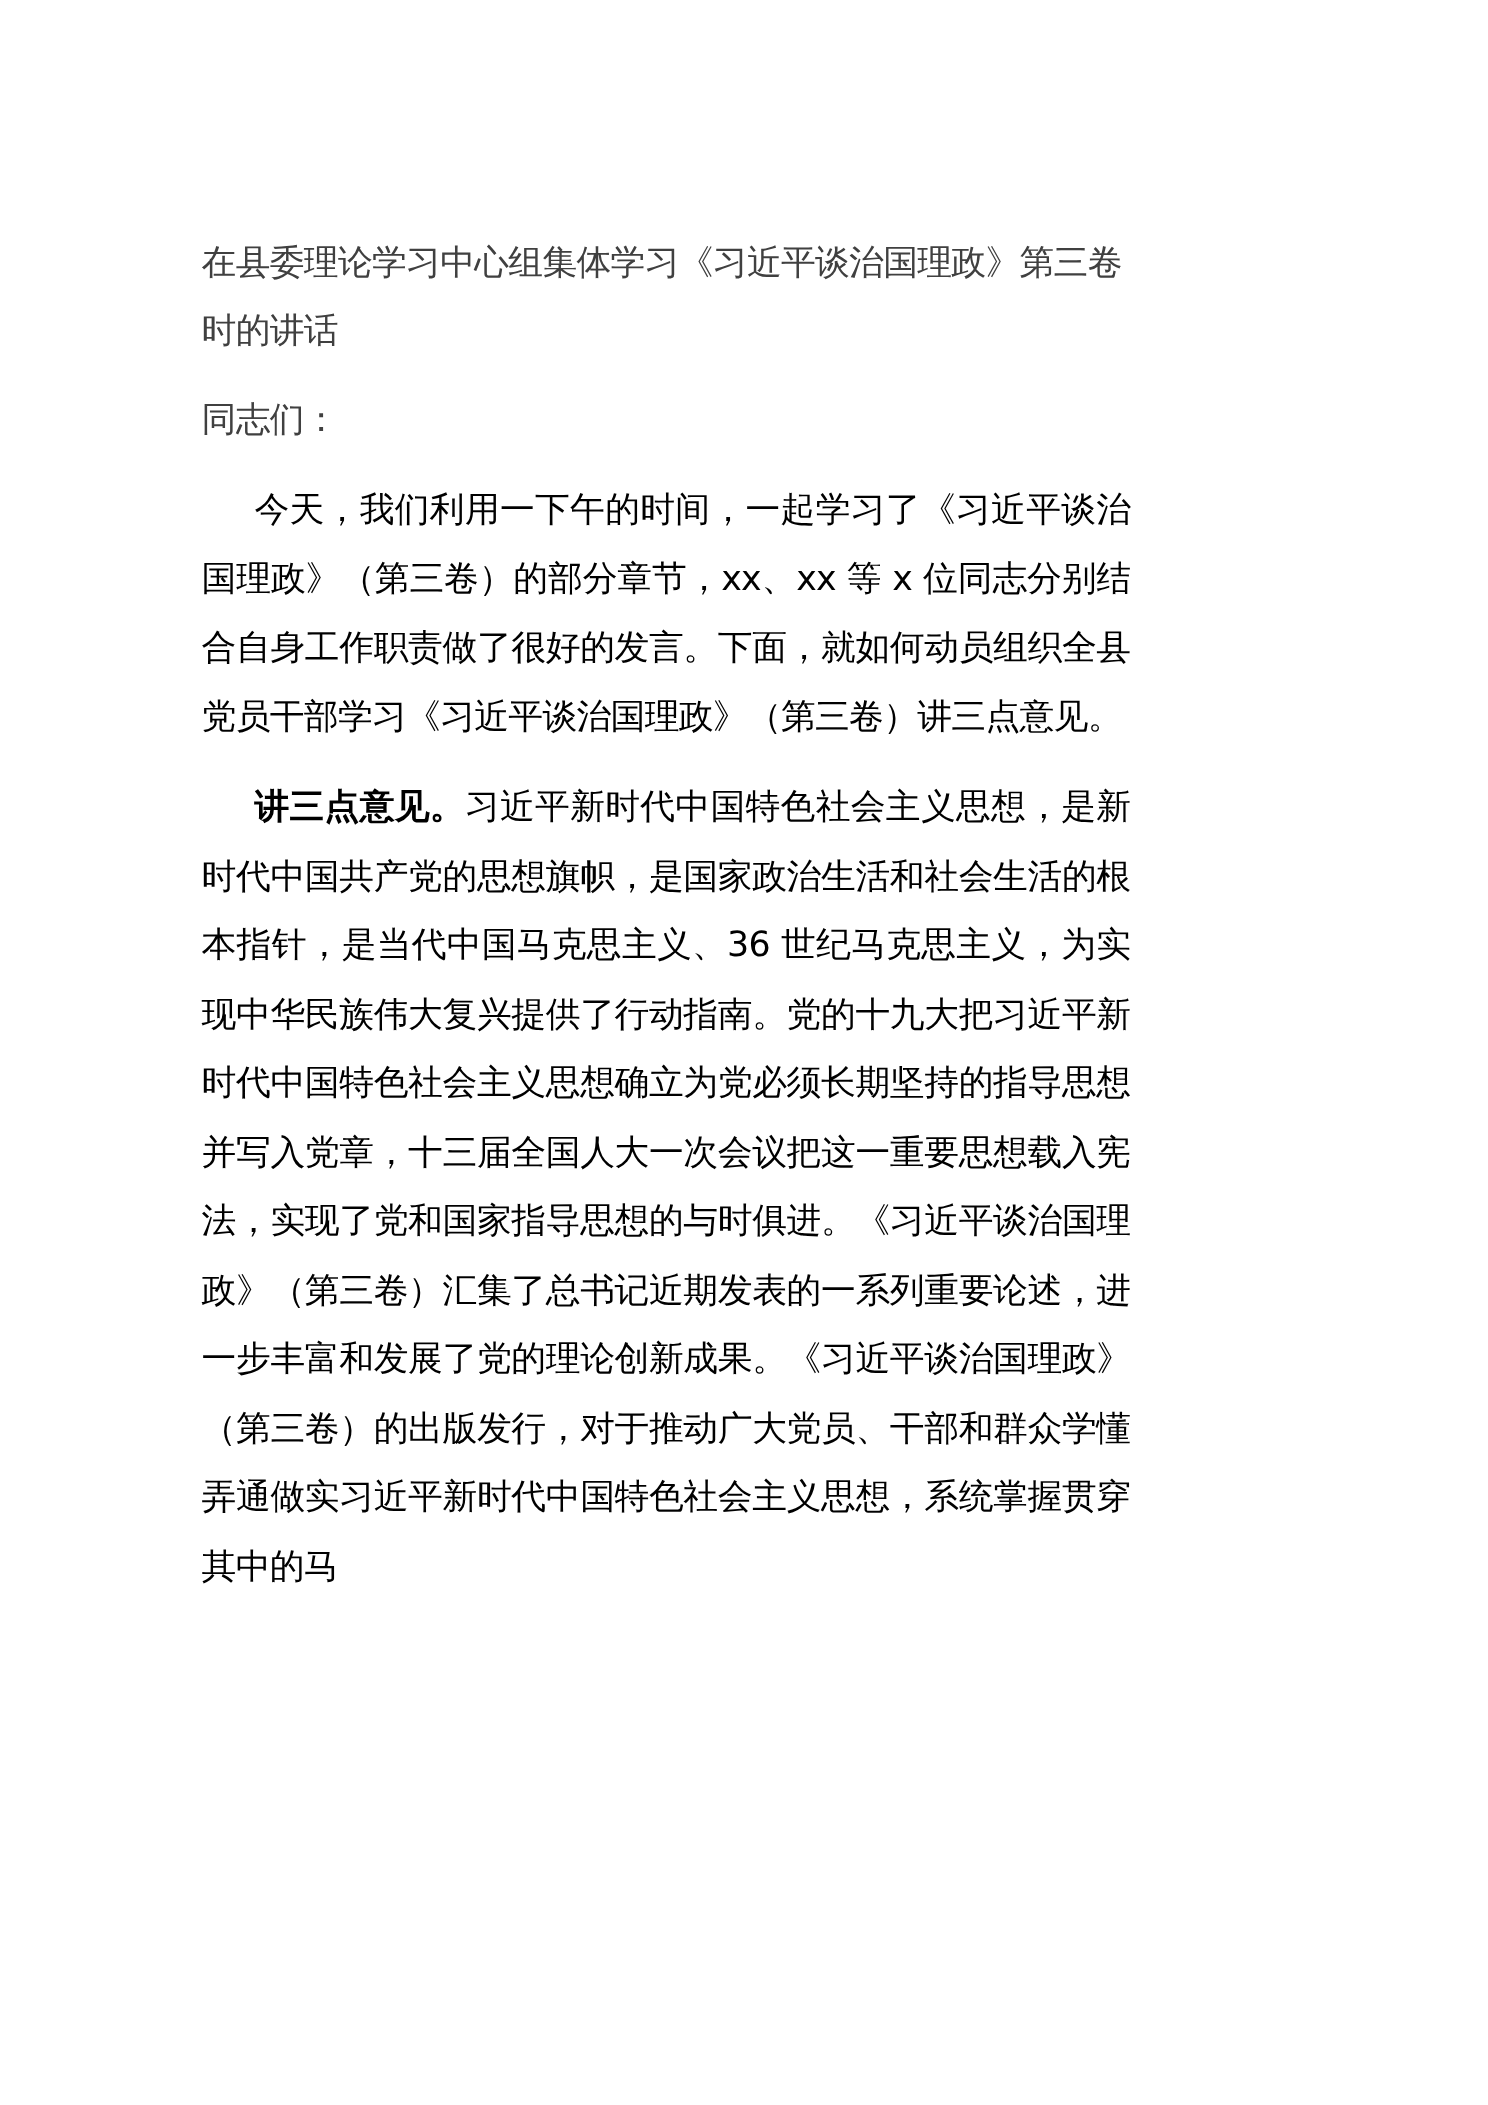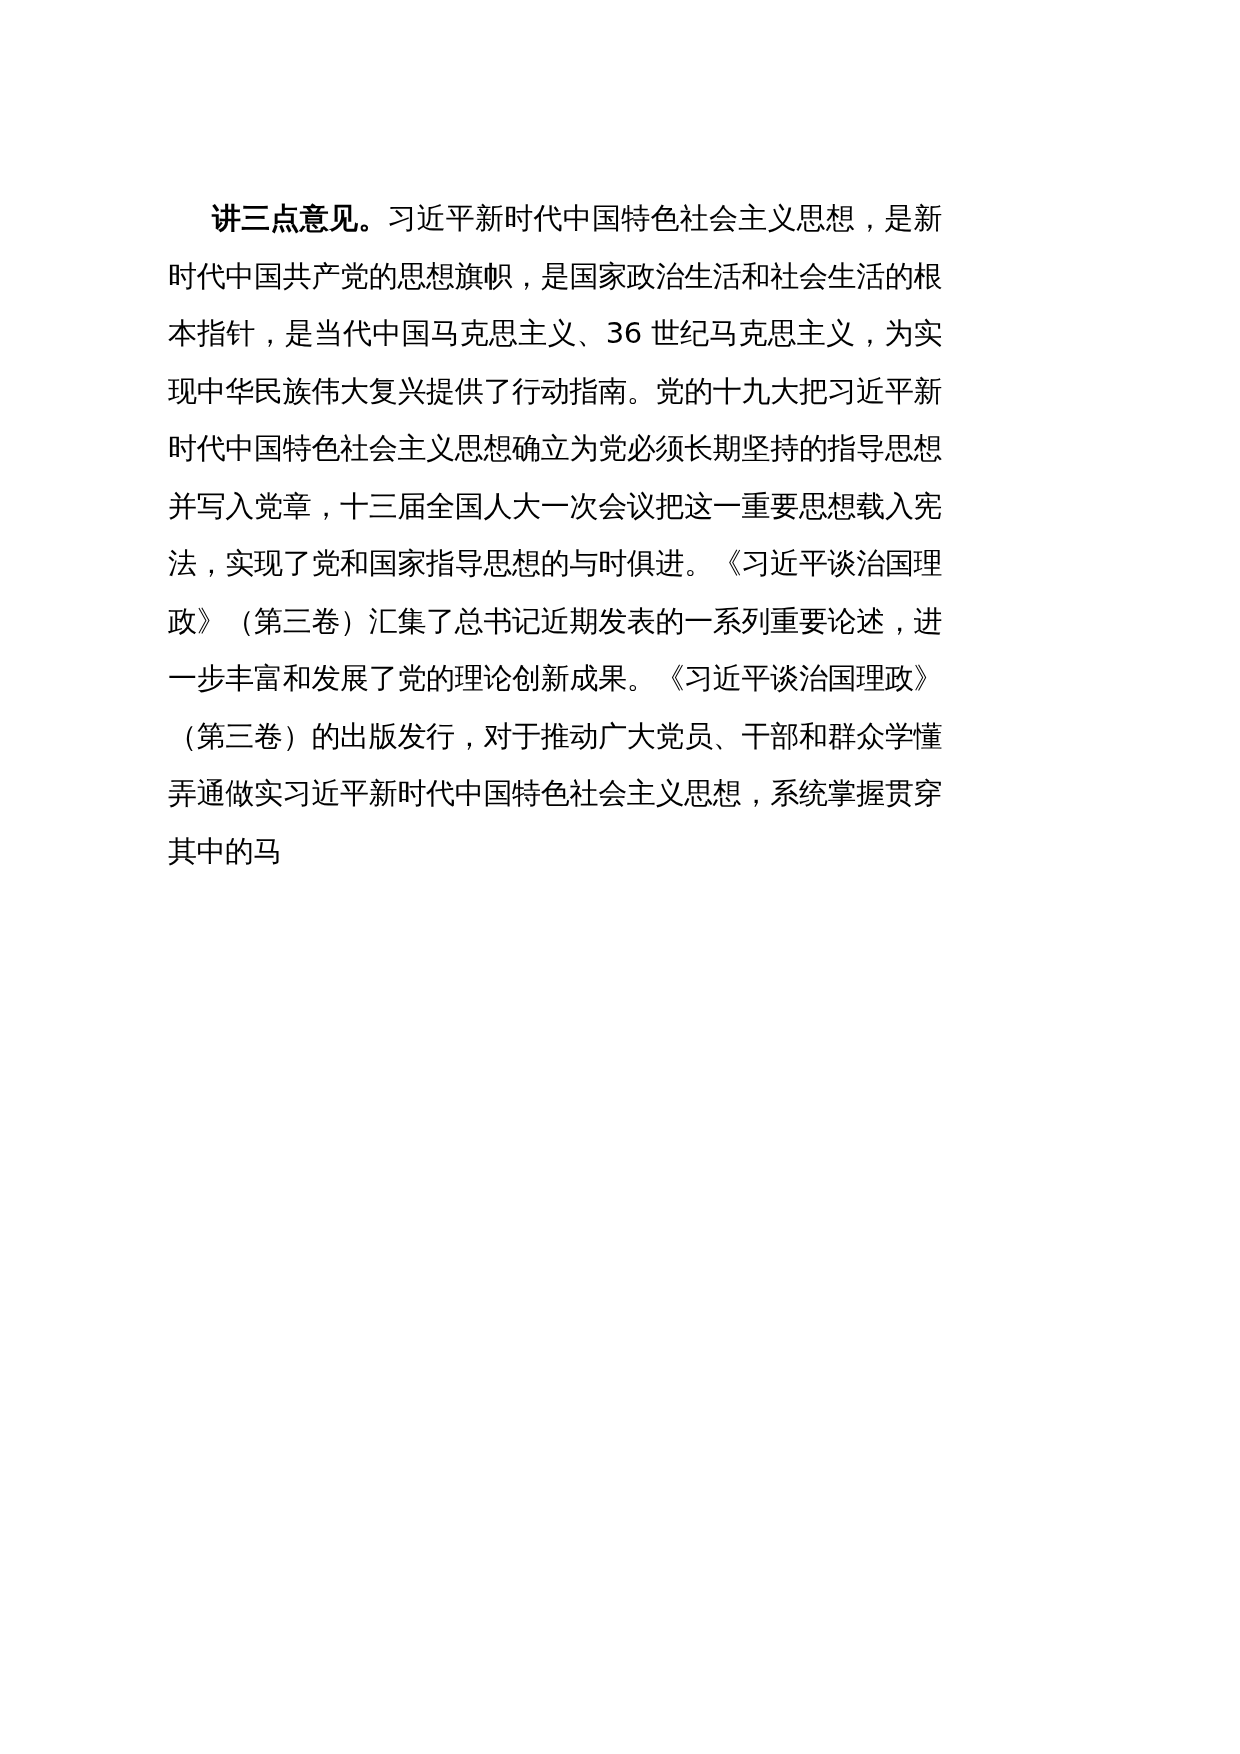--- a/index.html
+++ b/index.html
@@ -20,14 +20,19 @@
   .para {
     font-size: 29px; line-height: 57.5px; margin: 0 0 18px 0;
     text-indent: 44px; text-align: justify; letter-spacing: -0.6px;
   }
   .lead { font-weight: bold; }
 </style>
 </head>
 <body>
 
 <div class="page">
+  <div class="title">在县委理论学习中心组集体学习《习近平谈治国理政》第三卷时的讲话</div>
+  <div class="salutation">同志们：</div>
+  <p class="para">
+    <span>今天，我们利用一下午的时间，一起学习了《习近平谈治国理政》（第三卷）的部分章节，xx、xx 等 x 位同志分别结合自身工作职责做了很好的发言。下面，就如何动员组织全县党员干部学习《习近平谈治国理政》（第三卷）讲三点意见。</span>
+  </p>
   <p class="para"><span class="lead">讲三点意见。</span><span>习近平新时代中国特色社会主义思想，是新时代中国共产党的思想旗帜，是国家政治生活和社会生活的根本指针，是当代中国马克思主义、36 世纪马克思主义，为实现中华民族伟大复兴提供了行动指南。党的十九大把习近平新时代中国特色社会主义思想确立为党必须长期坚持的指导思想并写入党章，十三届全国人大一次会议把这一重要思想载入宪法，实现了党和国家指导思想的与时俱进。《习近平谈治国理政》（第三卷）汇集了总书记近期发表的一系列重要论述，进一步丰富和发展了党的理论创新成果。《习近平谈治国理政》（第三卷）的出版发行，对于推动广大党员、干部和群众学懂弄通做实习近平新时代中国特色社会主义思想，系统掌握贯穿其中的马</span></p>
 </div>
 
 </body></html>

